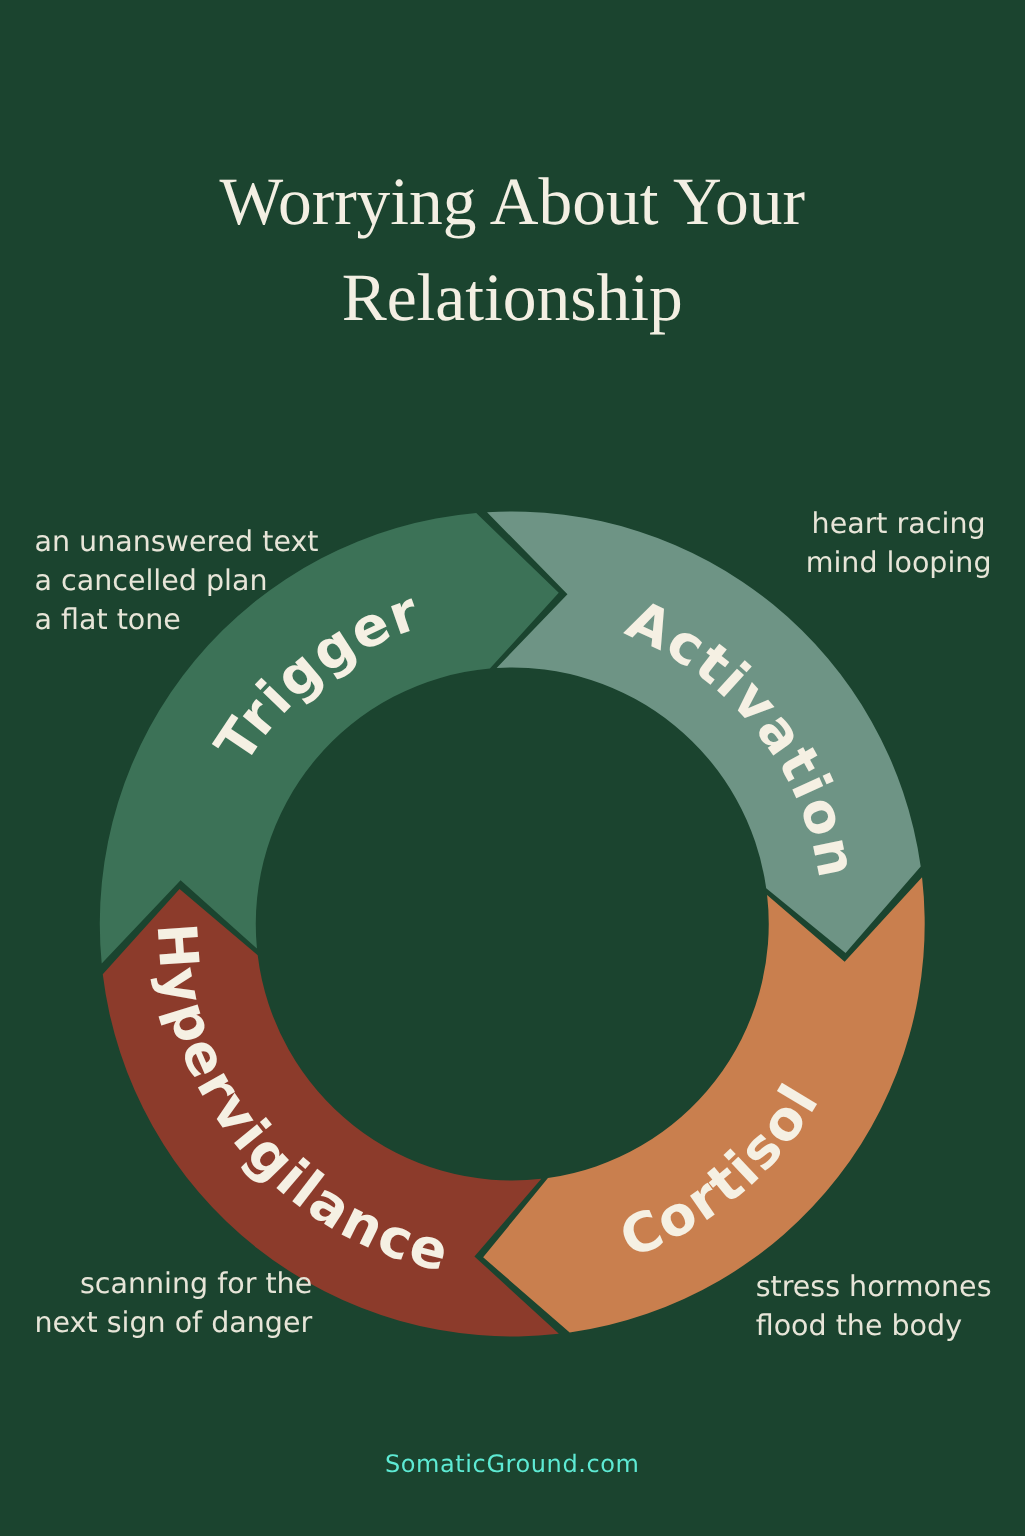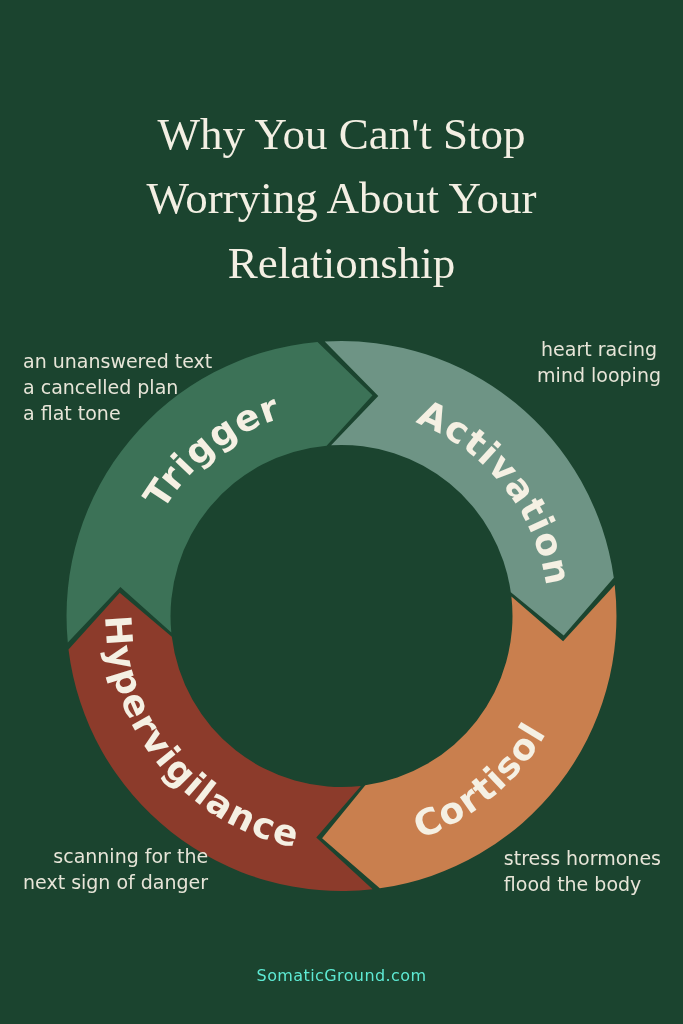--- a/index.html
+++ b/index.html
@@ -31,21 +31,20 @@
   .note-hypervigilance{left:23px;top:843px;text-align:right}
   .footer{
     position:absolute;top:966px;left:0;width:100%;
     text-align:center;font-size:16px;letter-spacing:.4px;color:#5eead4;
   }
 </style>
 </head>
 <body>
 
 <h1 class="title">
-  <div>Why You Can't Stop</div>
   <div>Worrying About Your</div>
   <div>Relationship</div>
 </h1>
 
 <svg class="cycle-svg" width="683" height="1024" viewBox="0 0 683 1024">
   <g>
     <path id="seg-0" d="M 67.8 642.4 A 275 275 0 0 1 317.5 342.0 L 372.5 395.2 L 326.6 445.7 A 171 171 0 0 0 171.3 632.4 L 120.4 586.9 Z" fill="#3C7257"></path>
     <path id="seg-1" d="M 324.7 341.5 A 275 275 0 0 1 613.8 577.7 L 563.7 635.4 L 510.8 592.2 A 171 171 0 0 0 331.1 445.3 L 378.3 396.1 Z" fill="#6E9485"></path>
     <path id="seg-2" d="M 614.7 584.9 A 275 275 0 0 1 379.8 888.3 L 322.1 838.2 L 365.3 785.3 A 171 171 0 0 0 511.4 596.6 L 563.1 641.2 Z" fill="#C97F4E"></path>
     <path id="seg-3" d="M 372.6 889.2 A 275 275 0 0 1 68.5 649.5 L 119.7 592.7 L 171.8 636.8 A 171 171 0 0 0 360.9 785.9 L 316.3 837.6 Z" fill="#8C3B2B"></path>

